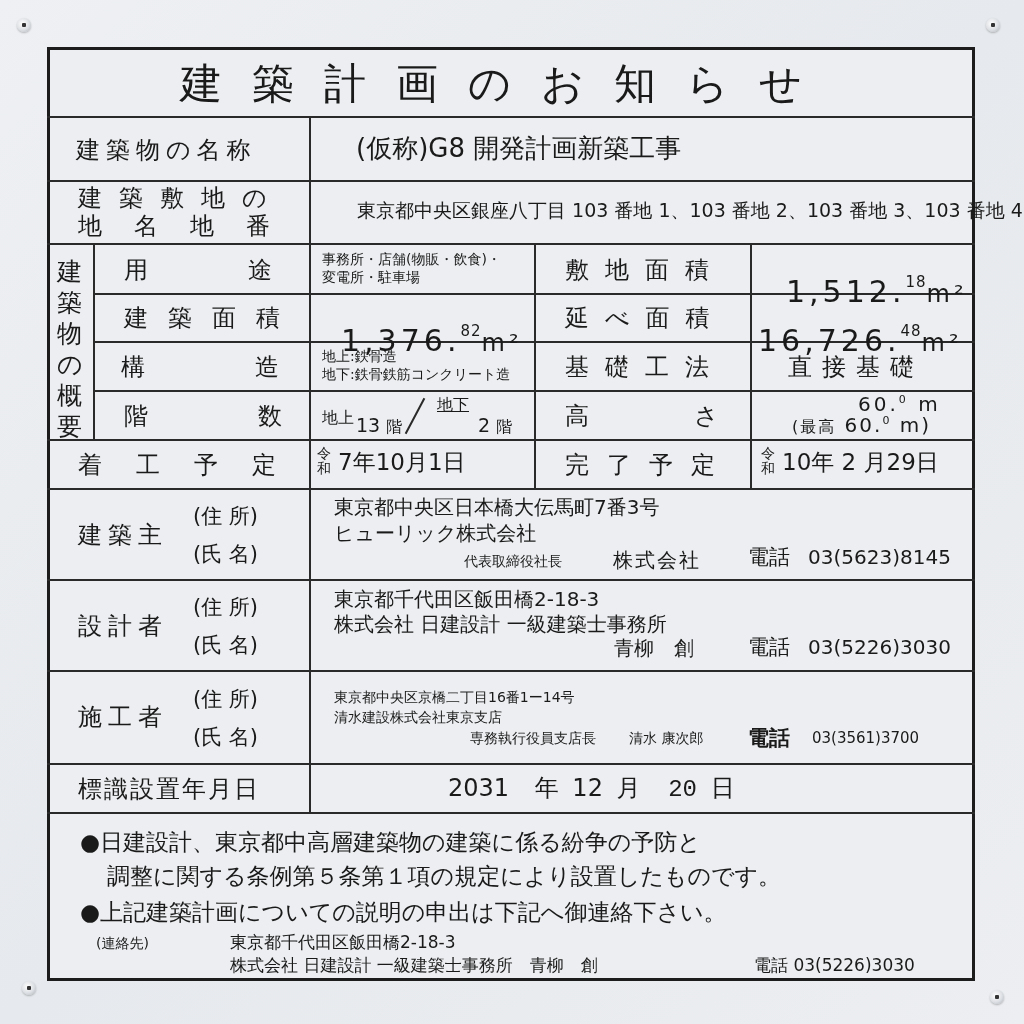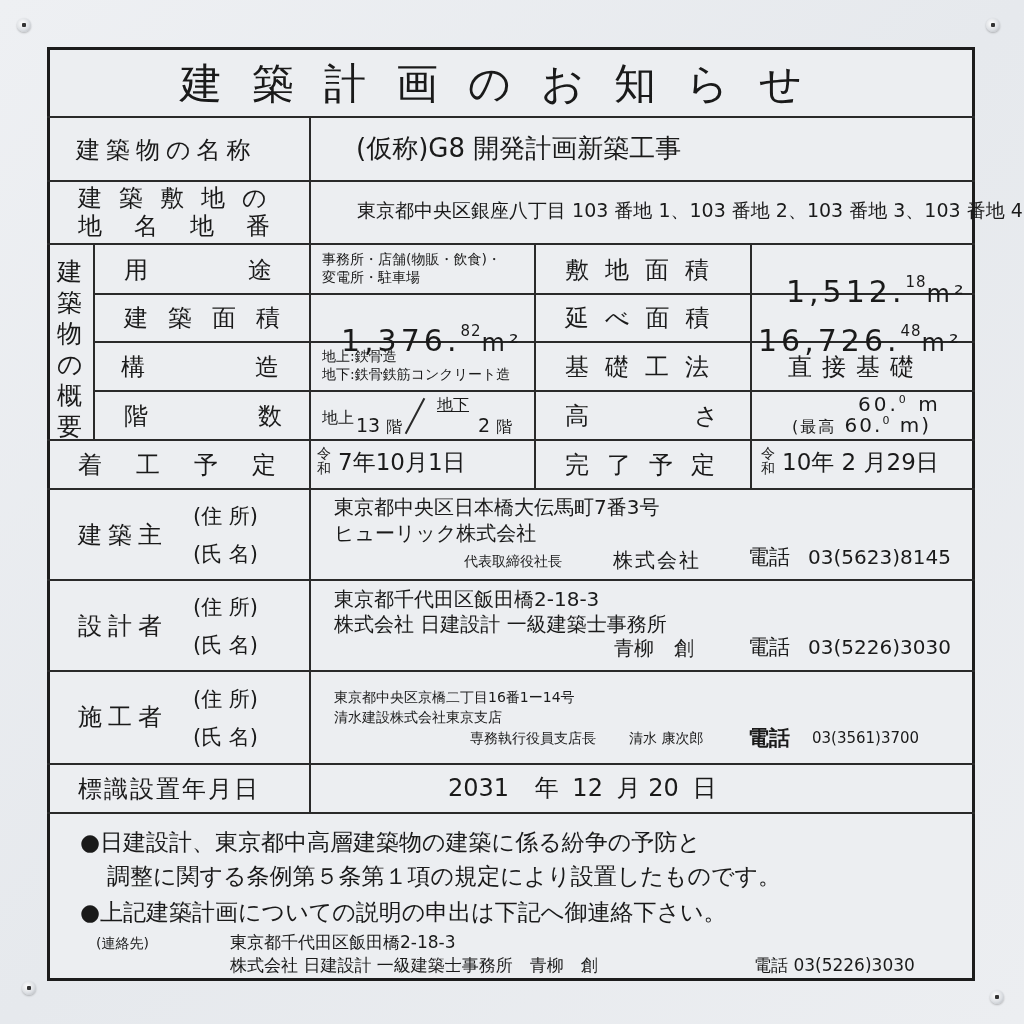--- a/index.html
+++ b/index.html
@@ -166,21 +166,21 @@
 <div class="txt" style="left:629px;top:731px;font-size:14px;">清水 康次郎</div>
 <div class="txt" style="left:748px;top:728px;font-size:21px;font-weight:bold;">電話</div>
 <div class="txt" style="left:812px;top:731px;font-size:15px;">03(3561)3700</div>
 
 <div class="txt lbl" style="left:78px;top:777px;letter-spacing:2px;">標識設置年月日</div>
 <div class="txt" style="left:448px;top:776px;font-size:24px;">
   <span>2031</span>
   <span style="margin-left:18px;">年</span>
   <span style="margin-left:6px;">12</span>
   <span style="margin-left:6px;">月</span>
-  <span style="margin-left:0;">20</span>
+  <span style="margin-left:20px;font-family:Liberation Mono, monospace;">20</span>
   <span style="margin-left:6px;">日</span>
 </div>
 
 <div class="txt notice" style="left:80px;top:826px;">●日建設計、東京都中高層建築物の建築に係る紛争の予防と</div>
 <div class="txt notice" style="left:107px;top:860px;">調整に関する条例第５条第１項の規定により設置したものです。</div>
 <div class="txt notice" style="left:80px;top:896px;">●上記建築計画についての説明の申出は下記へ御連絡下さい。</div>
 <div class="txt" style="left:96px;top:936px;font-size:14px;">(連絡先)</div>
 <div class="txt note-s" style="left:230px;top:932px;">東京都千代田区飯田橋2-18-3</div>
 <div class="txt note-s" style="left:230px;top:955px;">株式会社 日建設計 一級建築士事務所　青柳　創</div>
 <div class="txt note-s" style="left:754px;top:955px;">電話 03(5226)3030</div>

